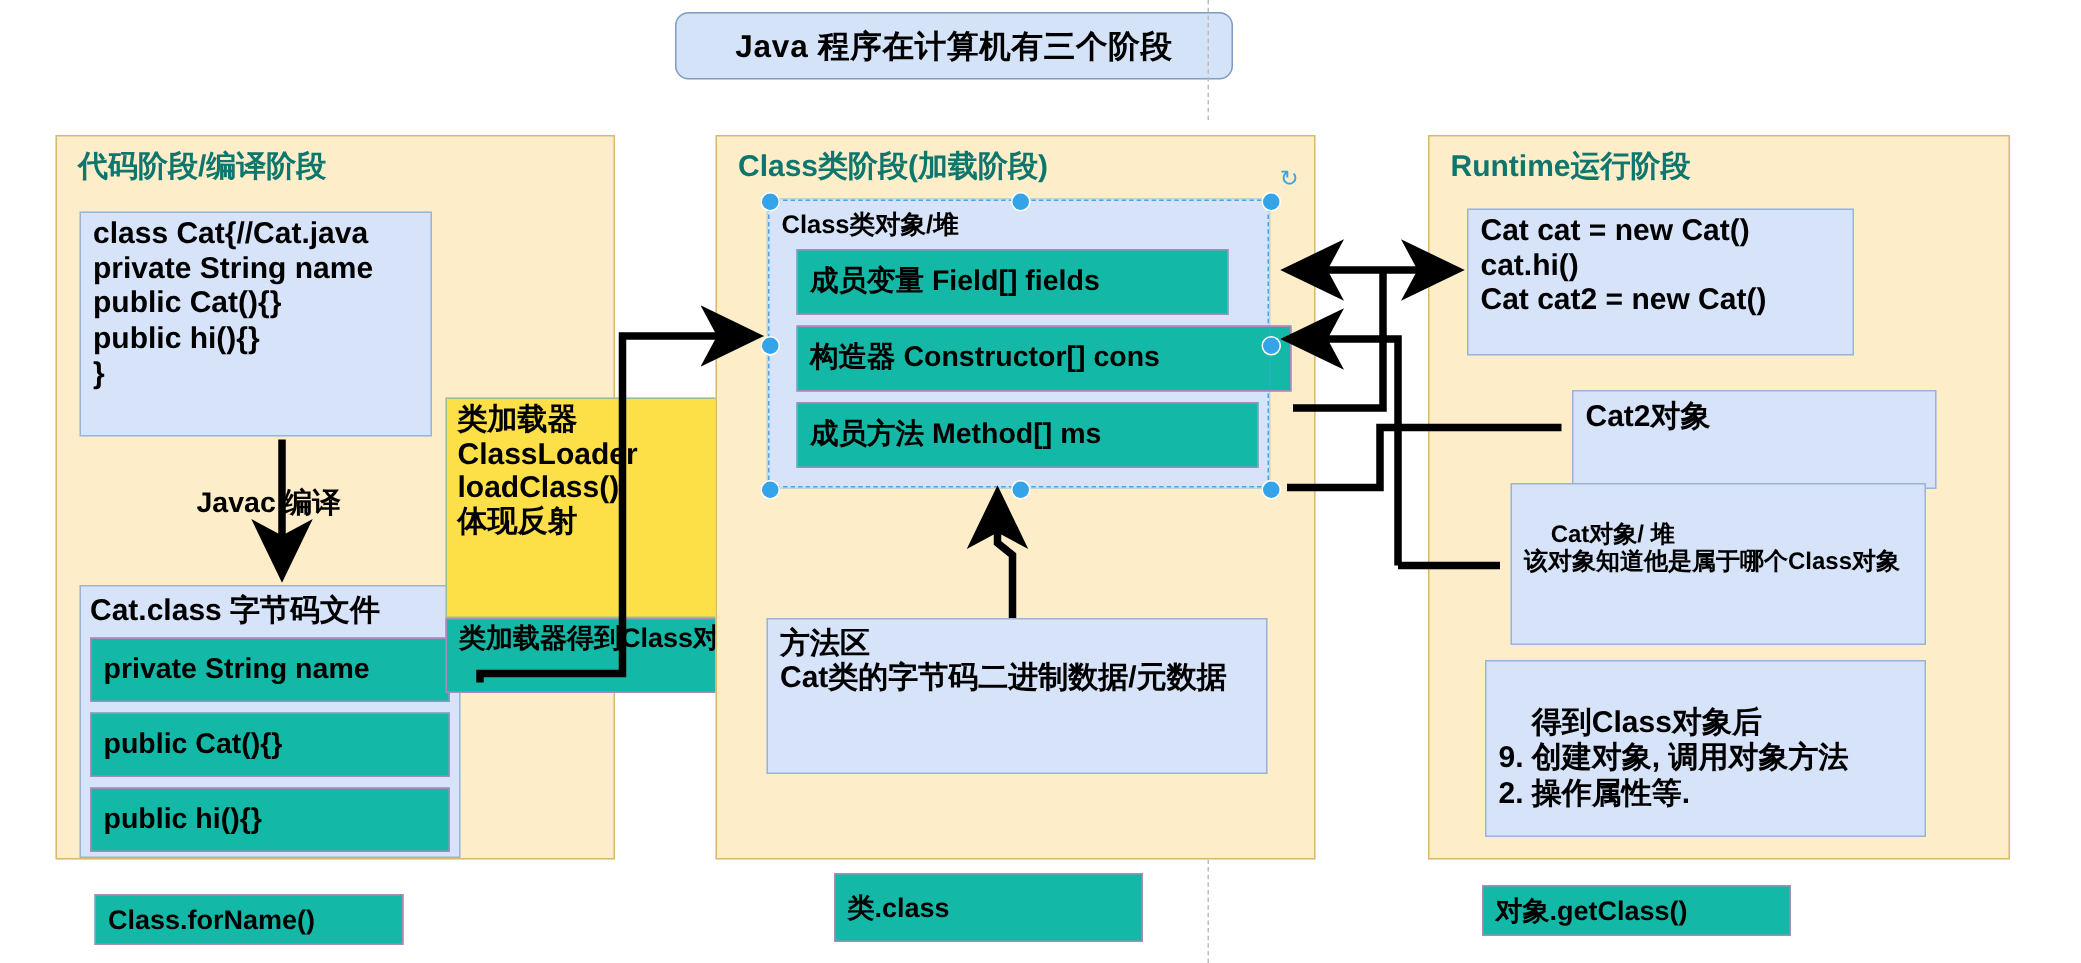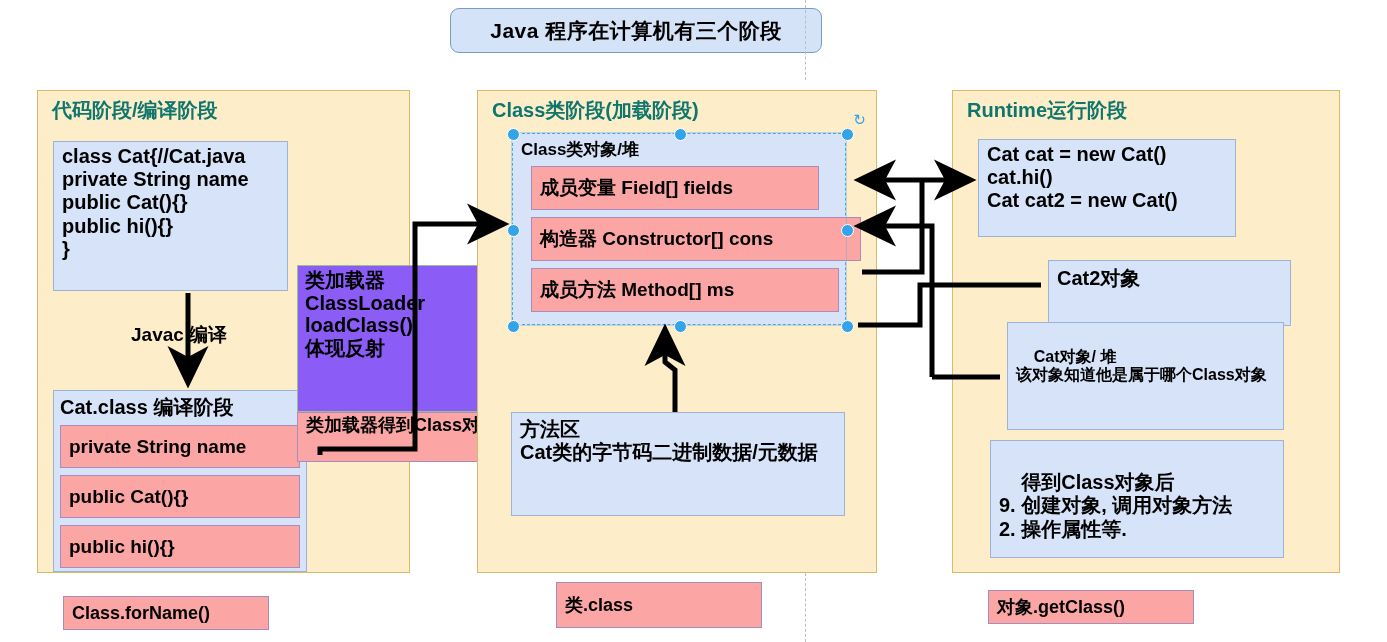--- a/index.html
+++ b/index.html
@@ -44,28 +44,28 @@
 
   
   .bluebox{
     background:#d6e3f8;
     border:1.5px solid #9bb4d4;
     color:#000;font-weight:bold;
     padding:4px 8px;
     line-height:1.16;
   }
   .pinkbox{
-    background:#fca5a5;
+    background:#14b8a6;
     border:1.5px solid #a98bbd;
     color:#000;font-weight:bold;
     padding:3px 8px;
     line-height:1.16;
   }
   .greenbox{
-    background:#8b5cf6;
+    background:#fde047;
     border:1.5px solid #9cbf92;
     color:#000;font-weight:bold;
     padding:3px 7px;
     line-height:1.13;
   }
 
   
   .selected-box{
     background:#d6e3f8;
     border:1.5px dashed #47a7e8;
@@ -105,21 +105,21 @@
 
   <div class="abs bluebox pre" style="left:53px;top:141px;width:235px;height:150px;font-size:20px;padding-top:3px;">class Cat{//Cat.java
 private String name
 public Cat(){}
 public hi(){}
 }</div>
 
   <div class="lbl" style="left:131px;top:322px;font-size:19px;">Javac 编译</div>
 
   <div class="abs bluebox" style="left:53px;top:390px;width:254px;height:182px;font-size:20px;padding:5px 6px;">
-    <div style="margin-bottom:6px;">Cat.class 编译阶段</div>
+    <div style="margin-bottom:6px;">Cat.class 字节码文件</div>
     <div class="pinkbox" style="font-size:19px;height:35px;display:flex;align-items:center;margin-bottom:7px;">private String name</div>
     <div class="pinkbox" style="font-size:19px;height:35px;display:flex;align-items:center;margin-bottom:7px;">public Cat(){}</div>
     <div class="pinkbox" style="font-size:19px;height:35px;display:flex;align-items:center;">public hi(){}</div>
   </div>
 
   <div class="abs pinkbox" style="left:63px;top:596px;width:206px;height:34px;font-size:18px;display:flex;align-items:center;">Class.forName()</div>
 
   <div class="abs greenbox pre" style="left:297px;top:265px;width:213px;height:147px;font-size:20px;">类加载器
 ClassLoader
 loadClass()

